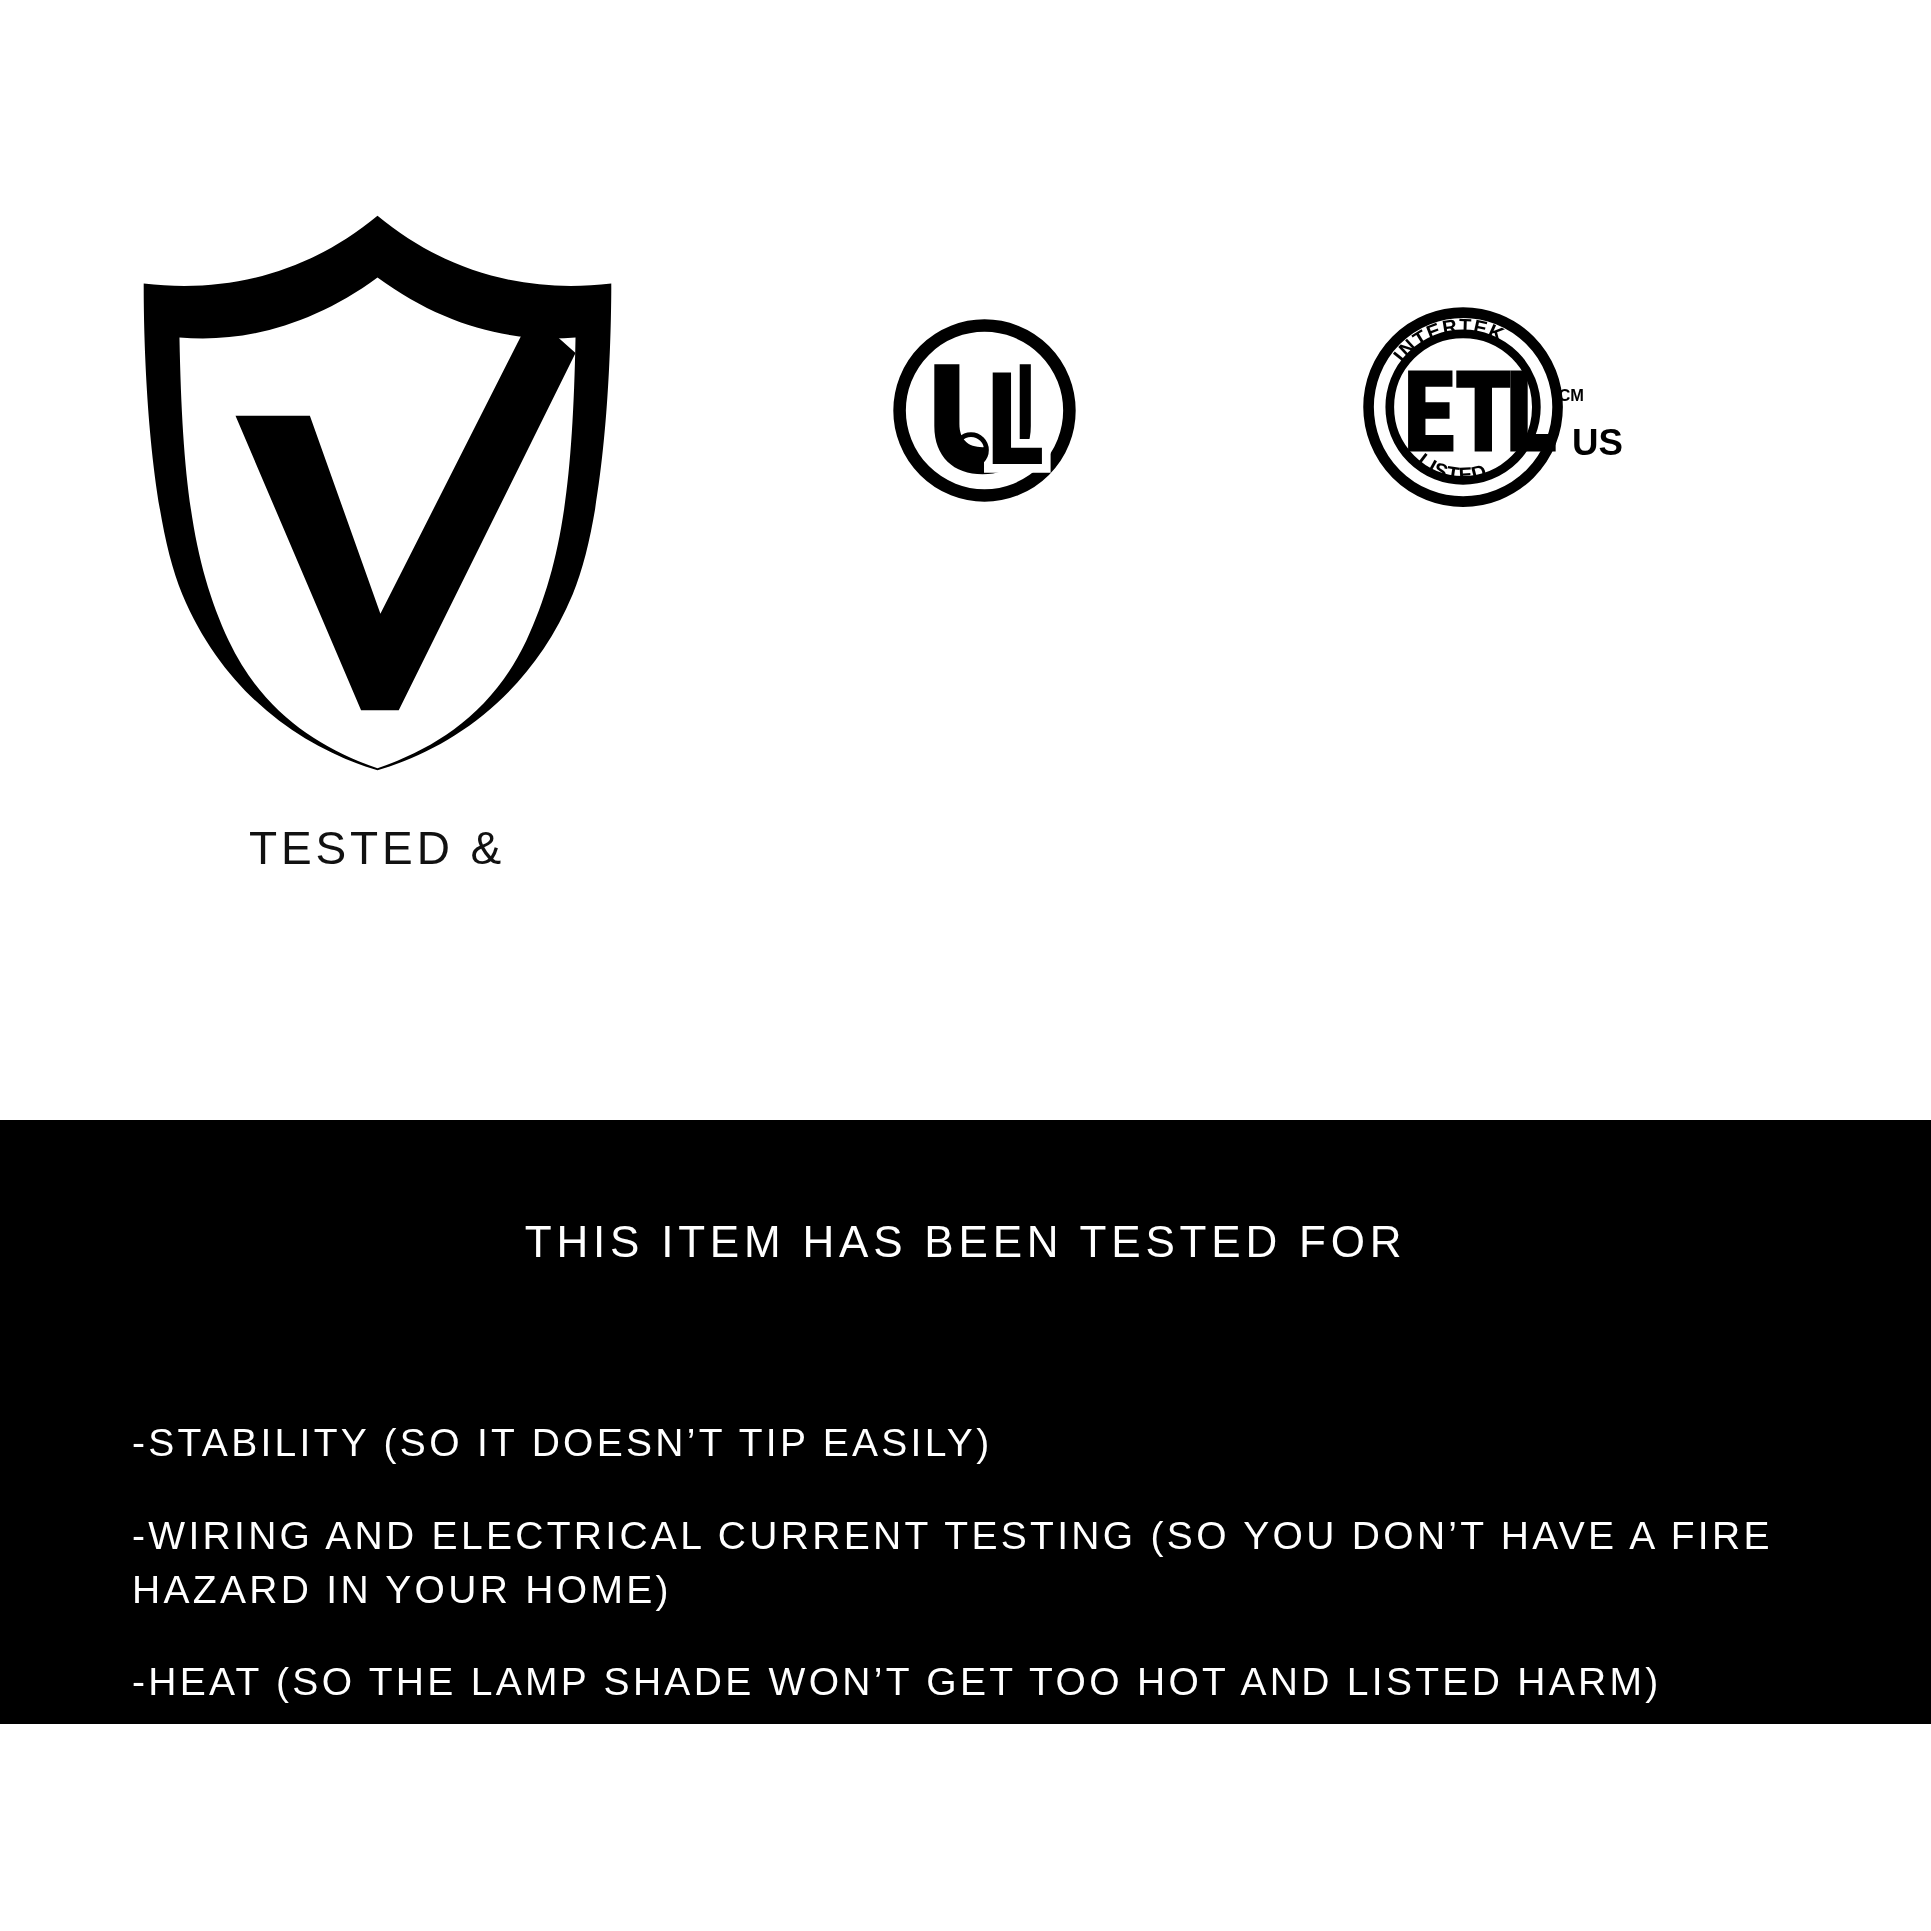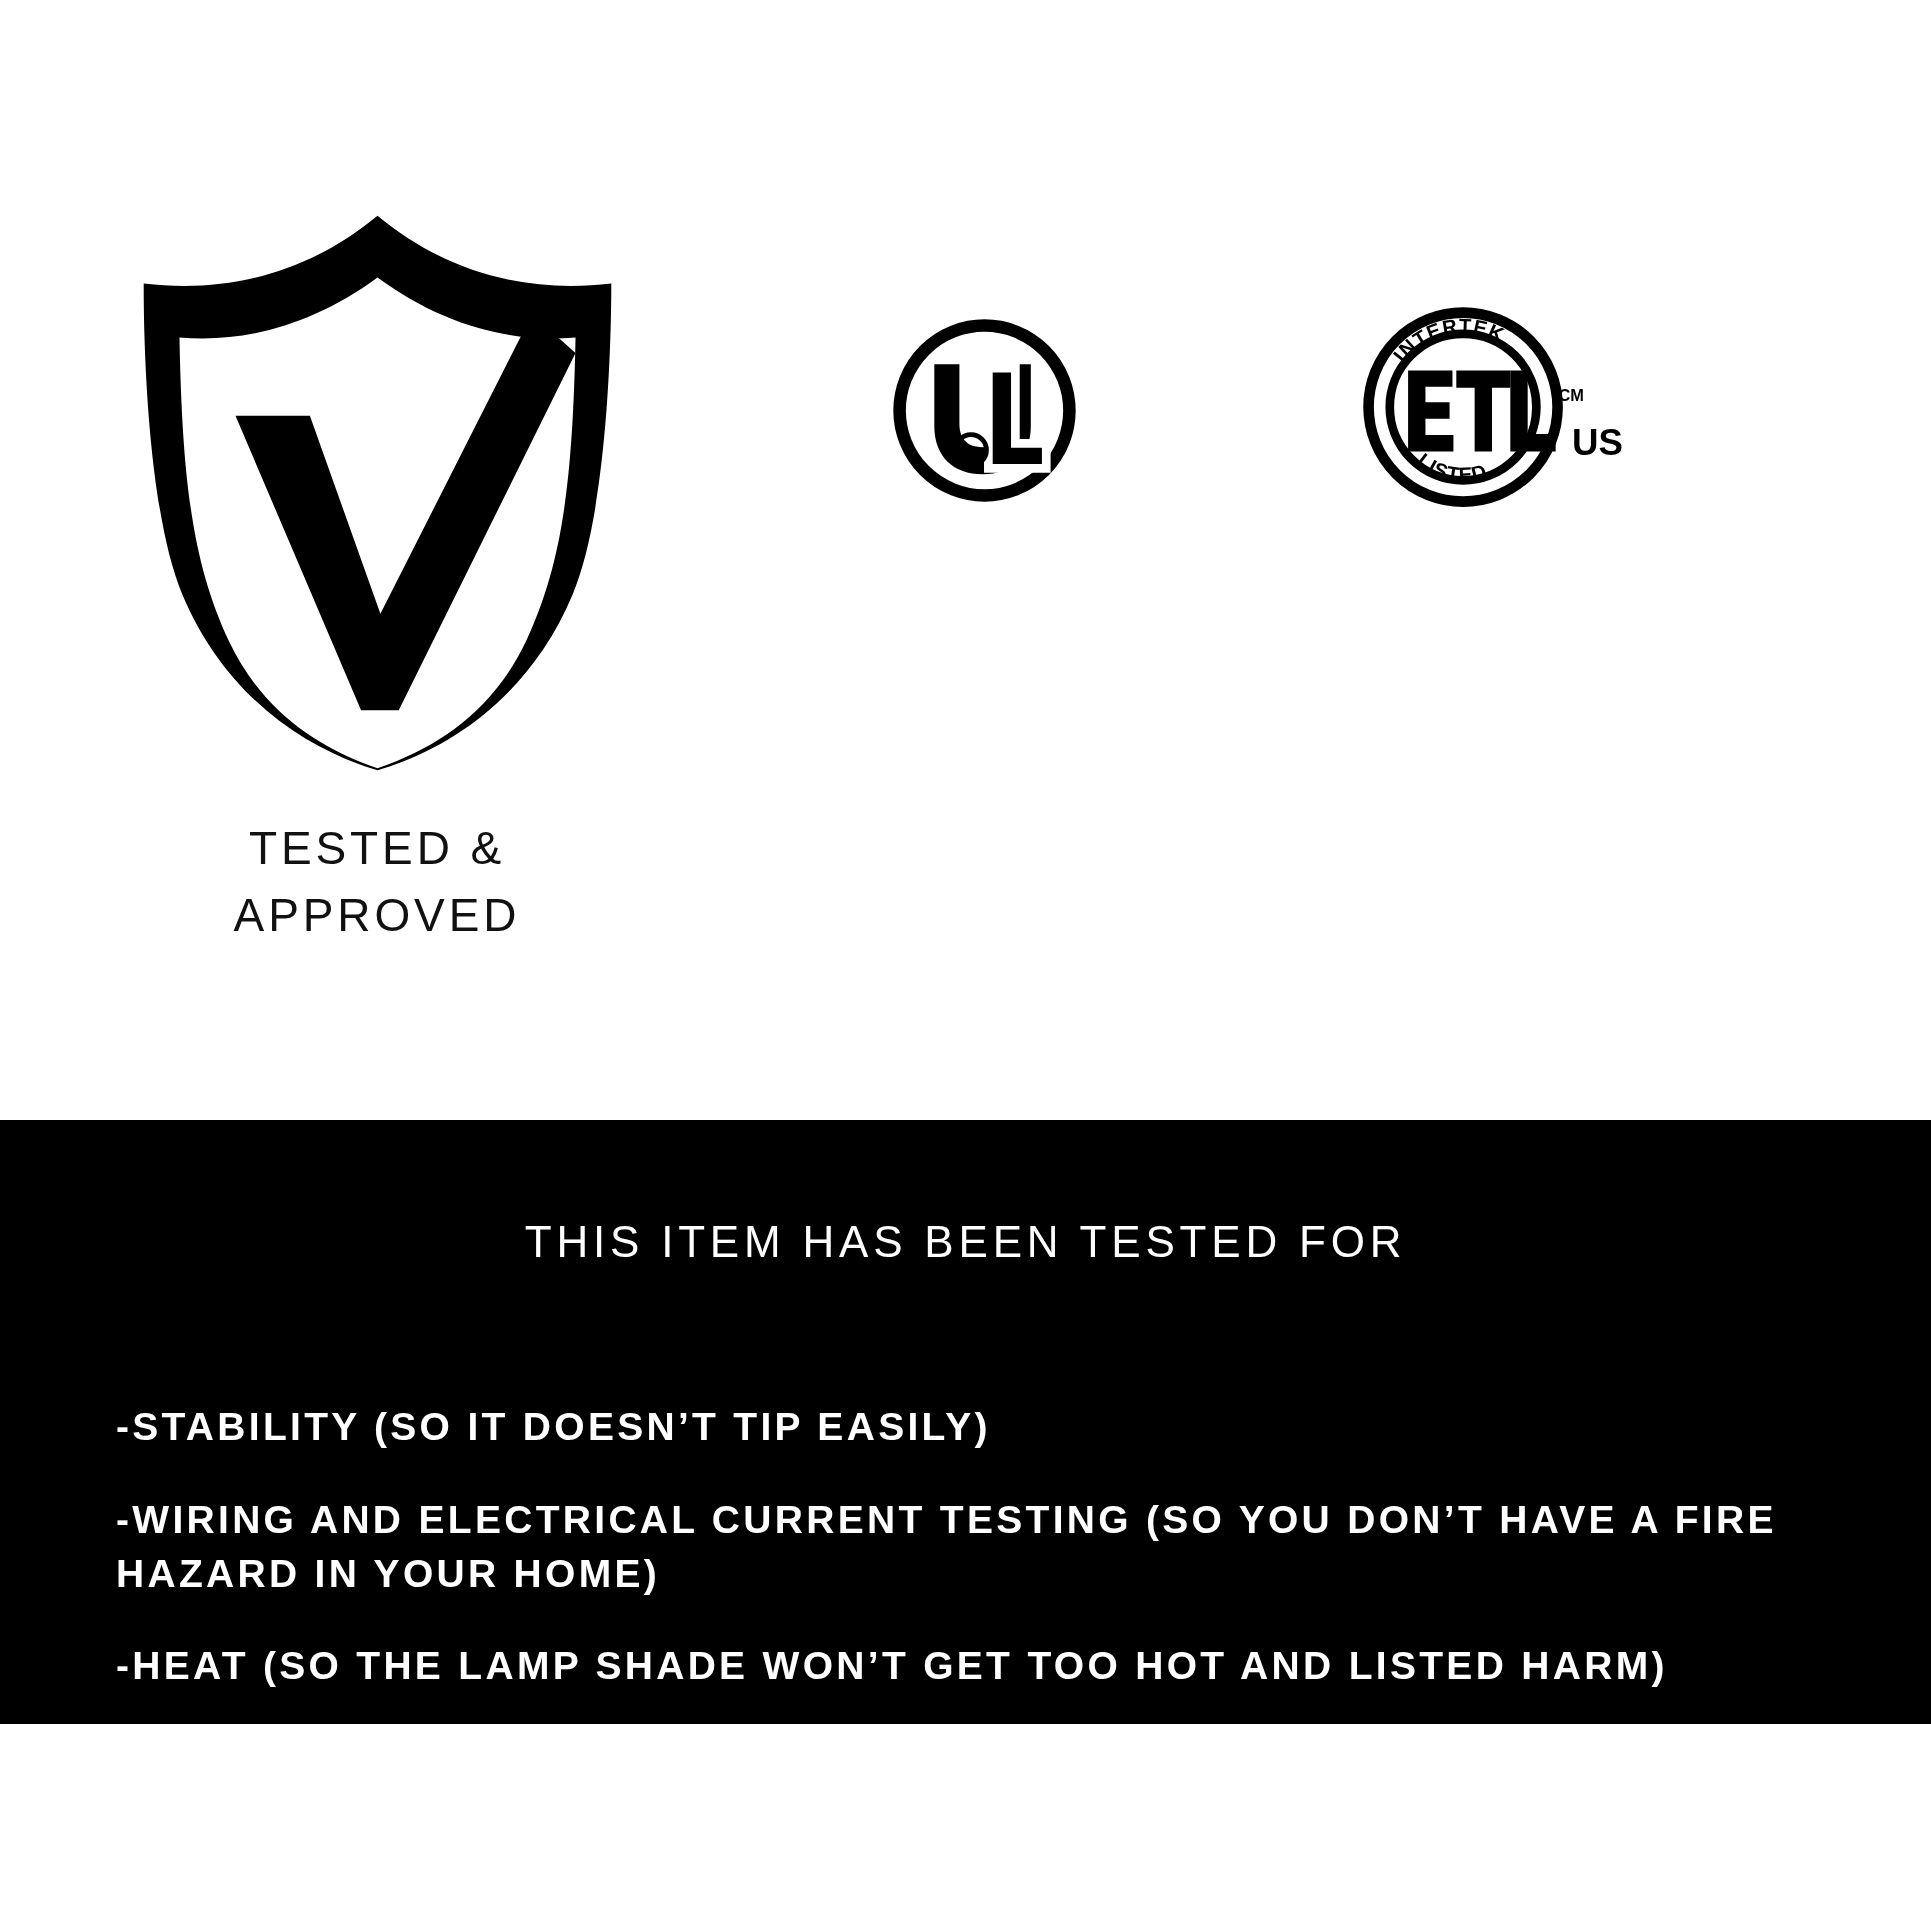--- a/index.html
+++ b/index.html
@@ -86,24 +86,23 @@
     text-align: center;
     font-size: 44px;
     letter-spacing: 4.8px;
     color: #ffffff;
   }
   .tested-list {
     position: absolute;
     left: 116px;
     top: 280px;
     width: 1728px;
-    margin: 0;
+    margin: 16px;
     padding: 0;
     list-style: none;
-    font-weight: bold;
   }
   .tested-list li {
     font-size: 39px;
     letter-spacing: 3.3px;
     line-height: 1.38;
     color: #ffffff;
     margin-bottom: 39px;
   }
 
   .bottom-white-strip {
@@ -124,21 +123,20 @@
     <span>
       <svg class="shield-svg" width="483" height="570" viewBox="0 0 500 590" xmlns="http://www.w3.org/2000/svg">
         <path fill="#000000" d="M250 8 C175 70 90 88 8 78 C8 78 6 300 48 400 C92 505 175 560 250 582 C325 560 408 505 452 400 C494 300 492 78 492 78 C410 88 325 70 250 8 Z
                                  M250 72 C318 122 390 140 455 134 C452 290 440 370 404 448 C368 524 308 560 250 580 C192 560 132 524 96 448 C60 370 48 290 45 134 C110 140 182 122 250 72 Z"></path>
         <path fill="#000000" d="M250 72 C318 122 390 140 455 134 C452 290 440 370 404 448 C368 524 308 560 250 580 C192 560 132 524 96 448 C60 370 48 290 45 134 C110 140 182 122 250 72 Z" opacity="0"></path>
         <path fill="#000000" d="M103 215 L180 215 L253 420 L410 110 L455 150 L272 520 L233 520 Z"></path>
       </svg>
     </span>
     <div class="shield-caption">
       <div>TESTED &amp;</div>
-      <div>APPROVED</div>
     </div>
   </div>
 
   <div class="ul-mark">
     <svg width="193" height="193" viewBox="0 0 200 200" xmlns="http://www.w3.org/2000/svg">
       <circle cx="100" cy="100" r="88" fill="none" stroke="#000000" stroke-width="13"></circle>
 
       <path fill="#000000" d="M48 52 h26 v62 c0 16 9 24 24 24 c15 0 24 -8 24 -24 v-62 h26 v64 c0 32 -20 50 -50 50 c-30 0 -50 -18 -50 -50 Z"></path>
 
       <path fill="#000000" stroke="#ffffff" stroke-width="9" d="M104 56 h28 v78 h32 v26 h-60 Z"></path>

